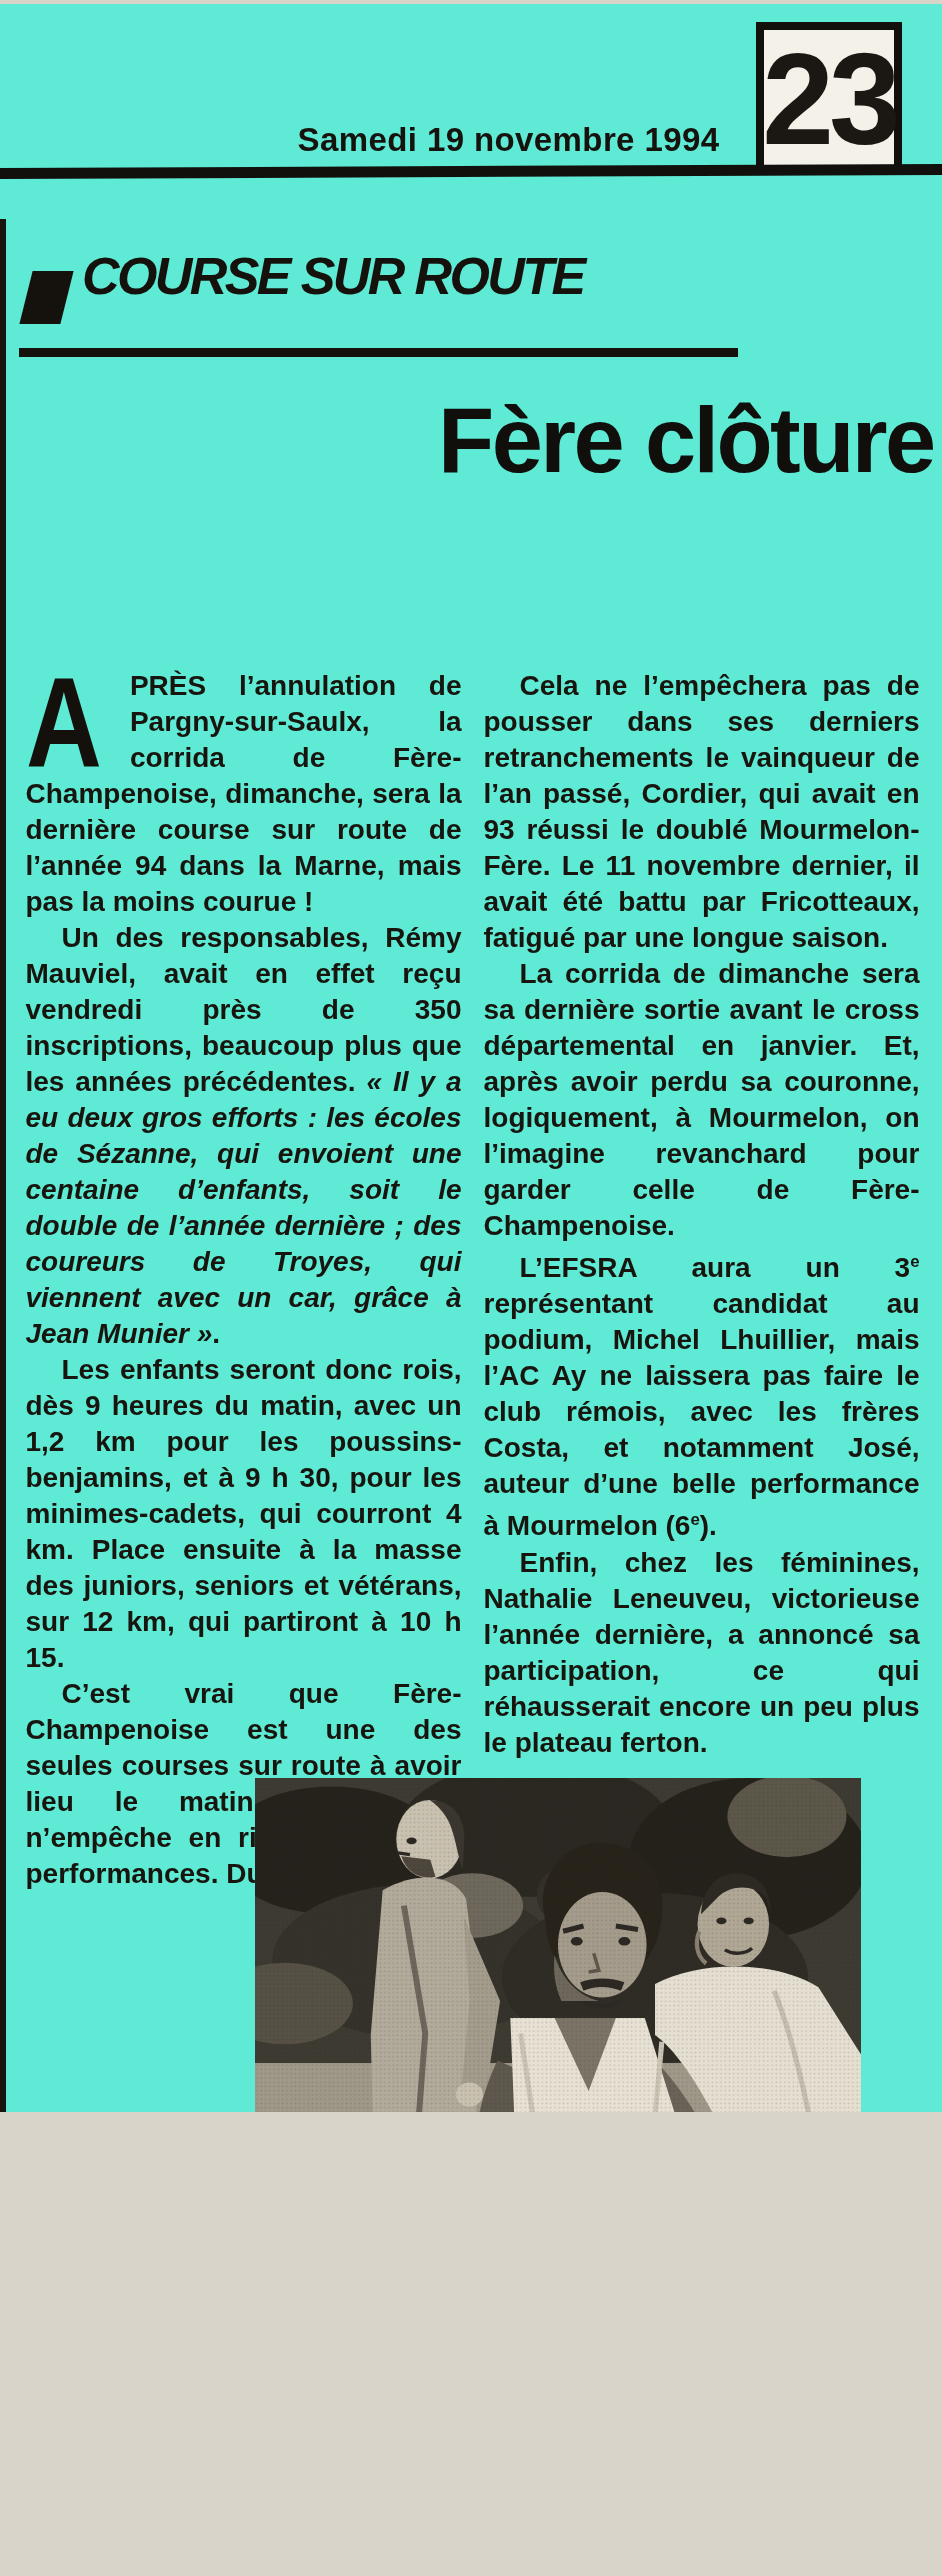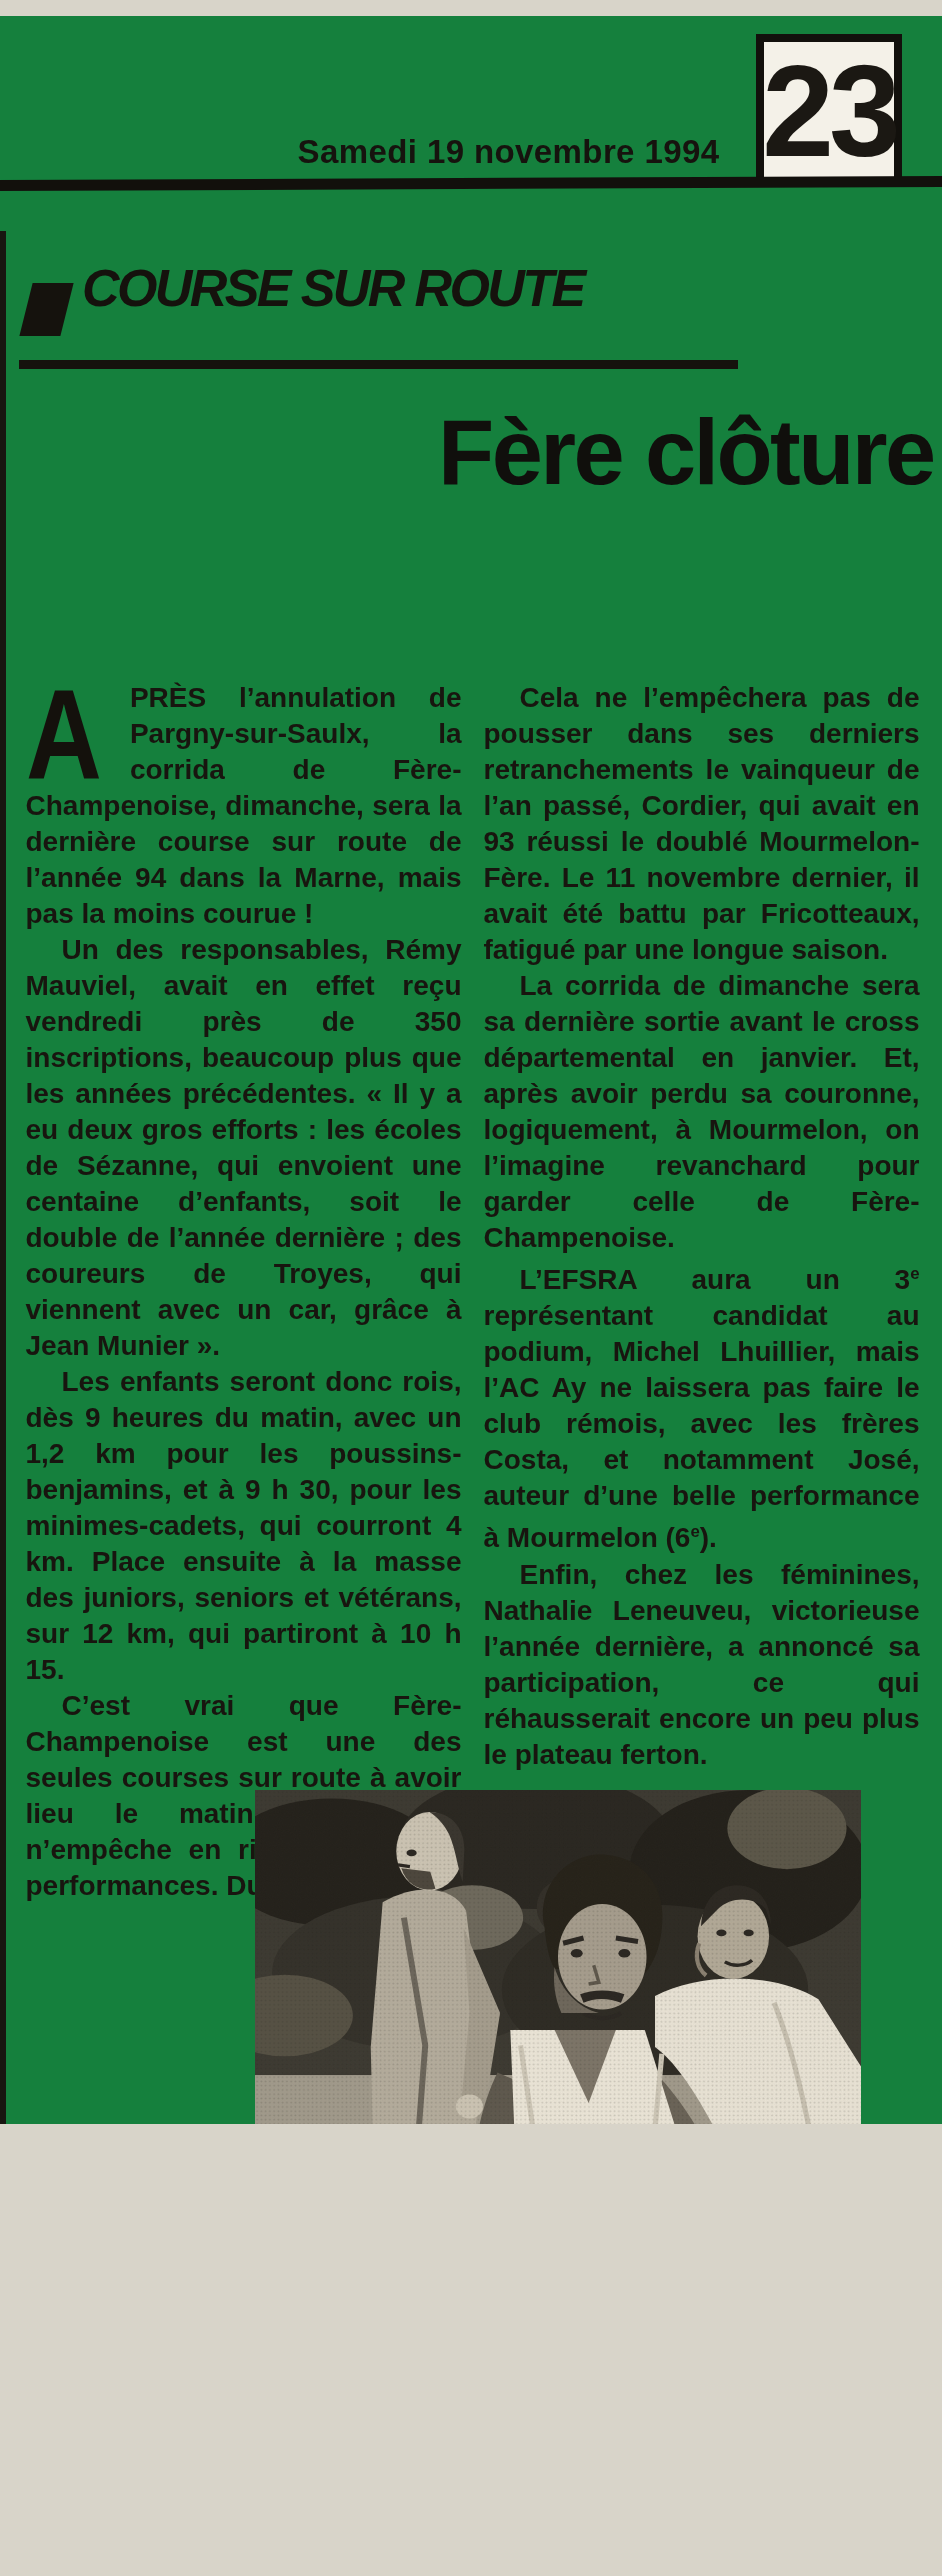--- a/index.html
+++ b/index.html
@@ -1,20 +1,20 @@
 <!DOCTYPE html>
 <html lang="fr" style="font-size:13.6px"><head>
 <meta charset="utf-8">
 <style>
   html,body{margin:0;padding:0;background:#d8d4c9;}
   .page{
     position:relative;
     width:942px;height:2108px;
-    margin:16px auto;
-    background:#15803d;
+    margin:4px auto;
+    background:#5eead4;
     font-family:"Liberation Sans",sans-serif;
     color:#17140f;
     overflow:hidden;
   }
   
   .date{
     position:absolute;left:75px;right:0;top:117px;
     text-align:center;
     font-size:33px;font-weight:bold;letter-spacing:0.4px;
     color:#16130e;
@@ -59,21 +59,21 @@
     position:absolute;left:25.5px;top:664px;width:894px;
     display:flex;gap:22px;
   }
   .col{
     width:436px;
     font-size:28px;line-height:36px;font-weight:bold;
     text-align:justify;color:#18150f;
   }
   .para{margin:0;text-indent:36px;}
   .para.no-indent{text-indent:0;}
-  .it{}
+  .it{font-style:italic;}
   .sup{font-size:0.6em;vertical-align:super;}
   .dropcap{
     float:left;
     font-size:128px;line-height:100px;font-weight:bold;
     margin:5.1px 12px 0 0;color:#14110c;
     transform:scaleX(0.82);transform-origin:left top;
   }
   
   .caption{
     position:absolute;left:24px;top:2243px;width:223px;

